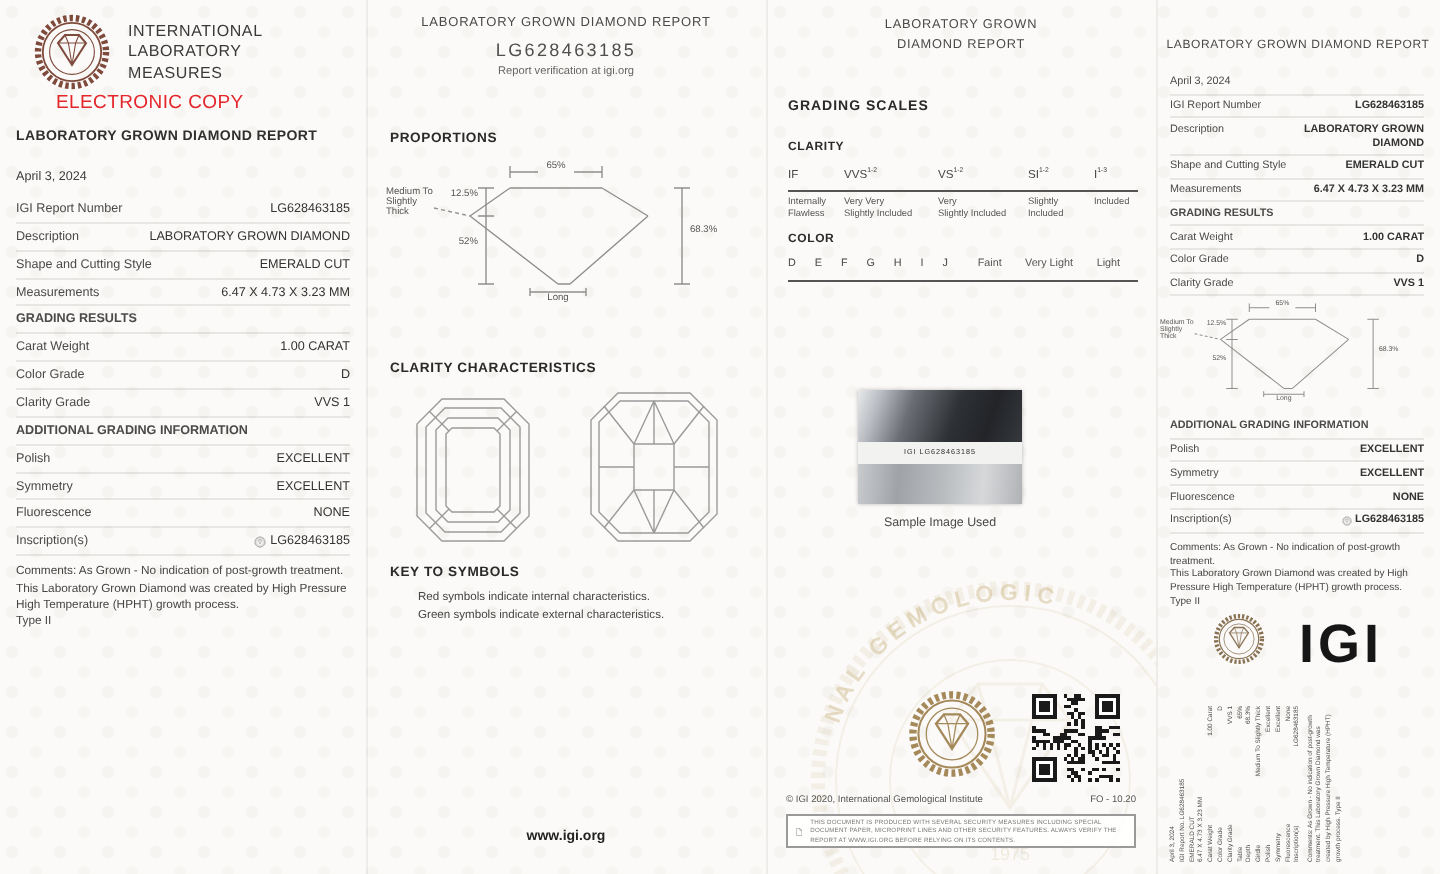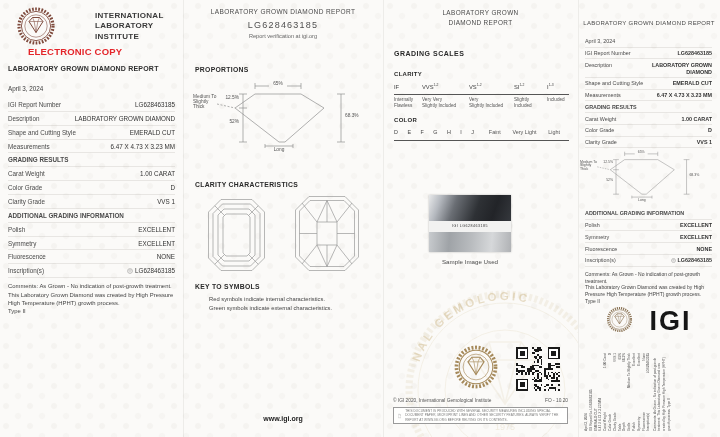--- a/index.html
+++ b/index.html
@@ -20,22 +20,22 @@
   
   .frow{display:flex;justify-content:space-between;align-items:flex-start;
         padding:3px 0 2px;border-bottom:1px solid rgba(70,58,45,0.10);font-size:6.3px;line-height:1.25;}
   .lab{color:#4a4a4a;}
   .val{text-align:right;max-width:62%;color:#333;}
   .sech{font-weight:bold;color:#2a2a2a;}
   .comments{font-size:5.9px;line-height:1.42;color:#454545;margin-top:4px;}
   
   .seal{display:inline-block;}
   #p1-logo{top:6px;left:16px;}
-  #p1-org{top:11px;left:64px;font-size:8px;font-weight:bold;line-height:1.3;letter-spacing:0.3px;color:#3a3a3a;margin-left:31px;}
-  #p1-ecopy{top:46px;left:28px;font-size:9.5px;font-weight:bold;letter-spacing:0.2px;}
+  #p1-org{top:11px;left:64px;font-size:8px;font-weight:normal;line-height:1.3;letter-spacing:0.3px;color:#3a3a3a;}
+  #p1-ecopy{top:46px;left:28px;font-size:9.5px;font-weight:normal;letter-spacing:0.2px;}
   #p1-title{top:65px;left:8px;font-size:7px;font-weight:bold;color:#2f2f2f;letter-spacing:0.2px;}
   #p1-body{top:84px;left:8px;right:8px;}
   #p1 .date{font-size:6.3px;padding:1px 0 6px;}
   
   .pd{position:absolute;width:180px;height:72px;}
   .pd svg{position:absolute;inset:0;}
   .pd span{position:absolute;font-size:4.8px;color:#555;line-height:1.15;}
   .pd .l-table{left:74px;top:-1px;width:22px;text-align:center;}
   .pd .l-girdle{left:0;top:12px;width:27px;font-size:4.1px;}
   .pd .l-crown{left:26px;top:13px;width:20px;text-align:right;}
@@ -122,21 +122,21 @@
 
   <div id="p1" class="panel">
     <div class="abs seal" id="p1-logo" style="color:#7e4a3c">
       <svg width="40" height="40">
           <use href="#seal"></use>
         </svg>
     </div>
     <div class="abs" id="p1-org">
       <div>INTERNATIONAL</div>
       <div>LABORATORY</div>
-      <div>INSTITUTE</div>
+      <div>MEASURES</div>
     </div>
     <div class="abs ecopy-color" id="p1-ecopy">ELECTRONIC COPY</div>
     <div class="abs" id="p1-title">LABORATORY GROWN DIAMOND REPORT</div>
 
     <div class="abs" id="p1-body">
       <div class="date">April 3, 2024</div>
       <div class="frow">
         <span class="lab">IGI Report Number</span>
         <span class="val">LG628463185</span>
       </div>

